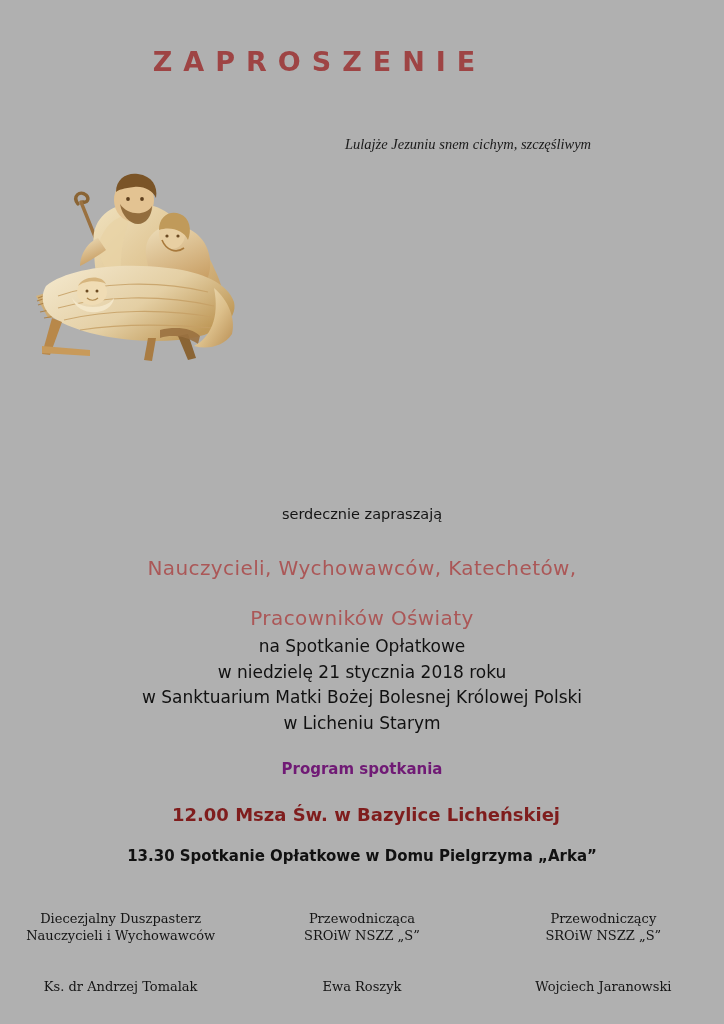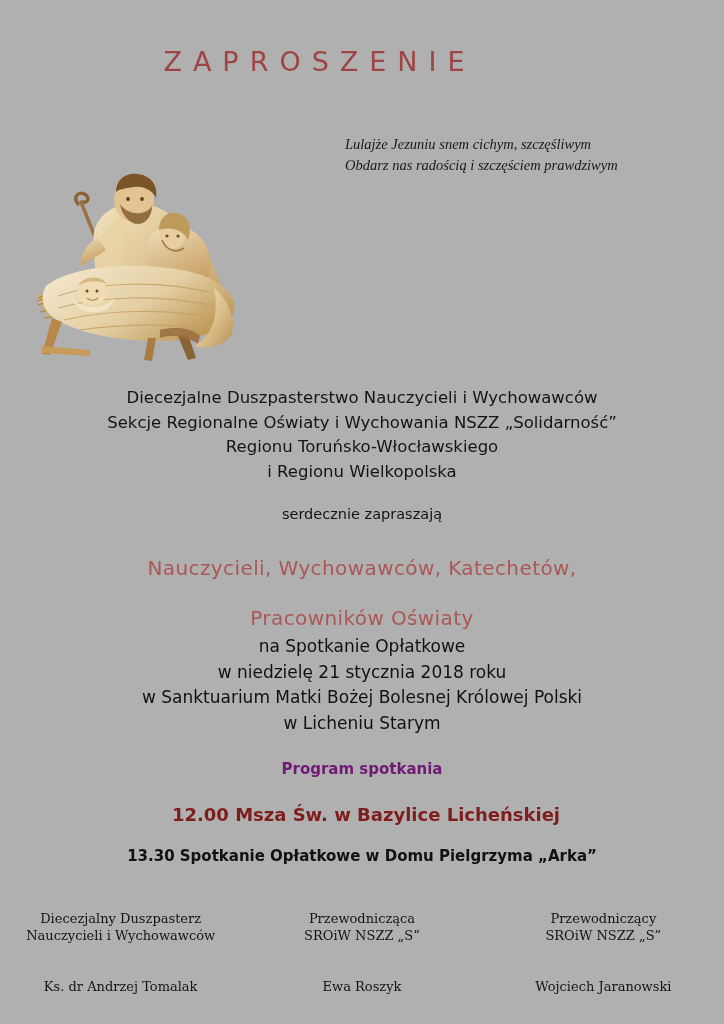--- a/index.html
+++ b/index.html
@@ -25,21 +25,21 @@
 
   
   .title {
     position: absolute;
     top: 46px;
     left: 0;
     width: 628px;
     text-align: center;
     font-family: "DejaVu Sans", sans-serif;
     font-size: 27px;
-    font-weight: 400;
+    font-weight: 700;
     letter-spacing: 11px;
     color: #9e4444;
     text-indent: 11px;
   }
 
   
   .verse {
     position: absolute;
     top: 134px;
     left: 345px;
@@ -171,21 +171,20 @@
 </style>
 </head>
 <body>
 
 <div class="page">
 
   <div class="title">ZAPROSZENIE</div>
 
   <div class="verse">
     <div>Lulajże Jezuniu snem cichym, szczęśliwym</div>
-    <div>Obdarz nas radością i szczęściem prawdziwym</div>
   </div>
 
   <div class="nativity">
     <svg viewBox="0 0 268 198" xmlns="http://www.w3.org/2000/svg" aria-hidden="true">
       <defs>
         <linearGradient id="robe" x1="0" y1="0" x2="1" y2="1">
           <stop offset="0%" stop-color="#f0e2bf"></stop>
           <stop offset="55%" stop-color="#dcbf8a"></stop>
           <stop offset="100%" stop-color="#b98f54"></stop>
         </linearGradient>
@@ -266,26 +265,20 @@
       <path d="M150 168 L160 192 L168 190 L160 166 Z" fill="#8a6434"></path>
       <path d="M120 170 L116 192 L124 193 L128 170 Z" fill="#a97c43"></path>
       <path d="M14 178 L62 182 L62 188 L14 185 Z" fill="#c89a5a"></path>
       <path d="M132 162 C 148 158 164 160 172 168 L 170 176 C 158 168 144 166 132 170 Z" fill="#9a7140" opacity="0.9"></path>
 
       <path d="M186 120 C 200 132 208 150 204 166 C 196 178 180 182 166 178
                C 182 170 192 150 186 120 Z" fill="url(#robe)"></path>
     </svg>
   </div>
 
-  <div class="org">
-    <div>Diecezjalne Duszpasterstwo Nauczycieli i Wychowawców</div>
-    <div>Sekcje Regionalne Oświaty i Wychowania NSZZ „Solidarność”</div>
-    <div>Regionu Toruńsko-Włocławskiego</div>
-    <div>i Regionu Wielkopolska</div>
-  </div>
 
   <div class="invite-line">serdecznie zapraszają</div>
 
   <div class="invitees">
     <div>Nauczycieli,  Wychowawców,  Katechetów,</div>
     <div>Pracowników Oświaty</div>
   </div>
 
   <div class="event">
     <div>na Spotkanie Opłatkowe</div>

